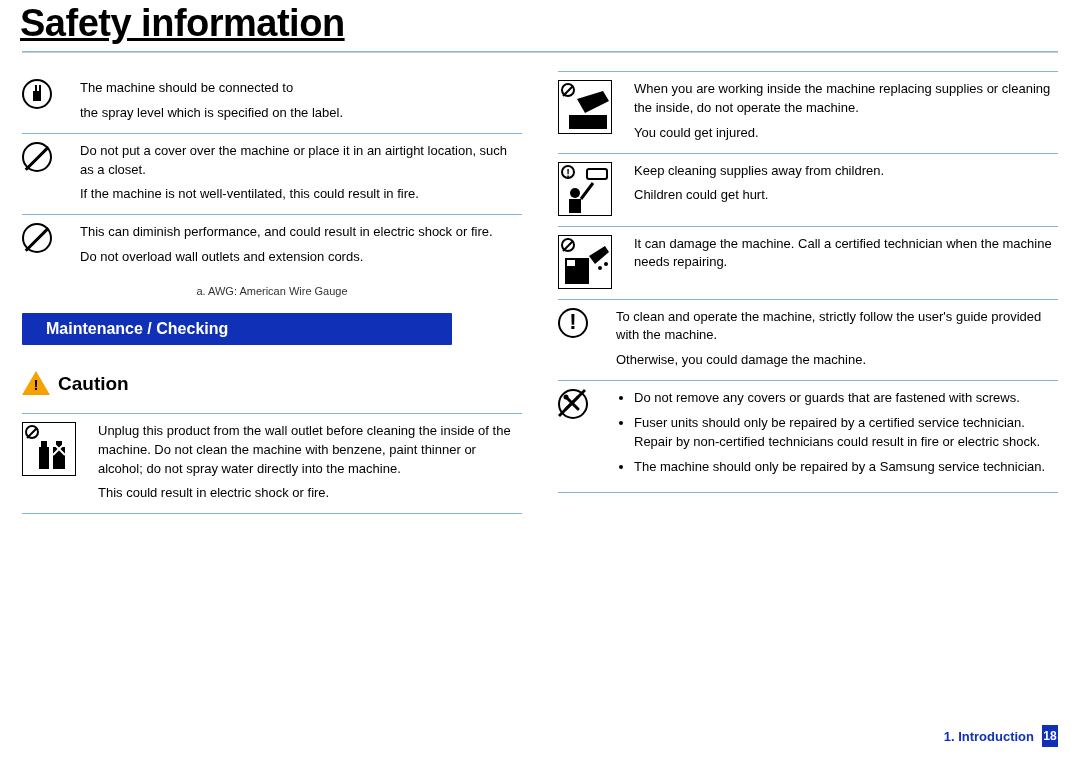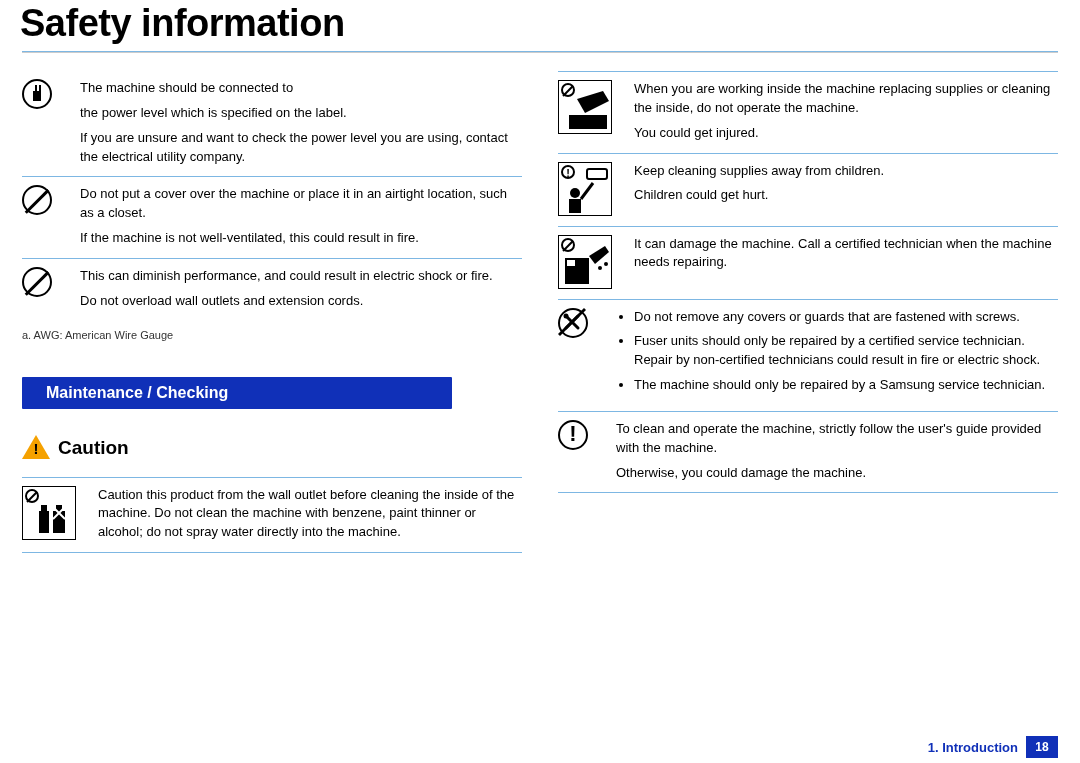--- a/index.html
+++ b/index.html
@@ -13,20 +13,21 @@
     position: relative;
     padding: 0 22px;
   }
   .page-title {
     font-size: 38px;
     font-weight: 700;
     letter-spacing: -0.5px;
     padding-top: 2px;
     padding-bottom: 6px;
     margin-left: -2px;
+    text-decoration: underline;
   }
   .title-rule {
     height: 2px;
     background: linear-gradient(to bottom, #7db7e3 1px, #ccc 1px);
     margin-bottom: 18px;
   }
   .columns {
     display: flex;
     gap: 36px;
   }
@@ -50,21 +51,22 @@
   .icon-cell.small { flex: 0 0 44px; }
   .info-text { flex: 1; line-height: 1.45; }
   .info-text p { margin-bottom: 6px; }
   .info-text p:last-child { margin-bottom: 0; }
   .info-text ul { list-style: disc; padding-left: 18px; }
   .info-text li { margin-bottom: 6px; }
   .footnote {
     font-size: 11px;
     color: #333;
     margin-top: 8px;
-    margin-bottom: 36px;
+    margin-bottom: 16px;
+    text-align: center;
   }
   .section-bar {
     background: #1030b8;
     color: #fff;
     font-weight: 700;
     font-size: 16px;
     padding: 7px 24px;
     border-radius: 1px;
     max-width: 430px;
     margin-bottom: 26px;
@@ -72,33 +74,33 @@
   .caution-hdr {
     display: flex;
     align-items: flex-end;
     gap: 8px;
     font-size: 19px;
     font-weight: 700;
     margin-bottom: 18px;
   }
   .footer {
     position: absolute;
-    bottom: 5px;
+    bottom: 16px;
     right: 22px;
     display: flex;
     align-items: center;
     gap: 8px;
     font-size: 13px;
     font-weight: 700;
     color: #1030b8;
   }
   .page-num {
     background: #1030b8;
     color: #fff;
-    width: 32px;
+    width: 16px;
     height: 22px;
     display: inline-flex;
     align-items: center;
     justify-content: center;
     font-size: 12px;
   }
   
   .ico { display:inline-block; }
   .circ-base {
     width: 30px; height: 30px;
@@ -160,22 +162,21 @@
 <div class="columns">
 
   <div class="col">
 
     <div class="info-row">
       <div class="icon-cell small">
         <span class="ico circ-base plug-inner"></span>
       </div>
       <div class="info-text">
         <p>The machine should be connected to</p>
-        <p>the power level which is specified on the label.</p>
-        <p>If you are unsure and want to check the power level you are using, contact the electrical utility company.</p>
+        <p>the spray level which is specified on the label.</p>
       </div>
     </div>
 
     <div class="info-row">
       <div class="icon-cell small">
         <span class="ico circ-base prohibit"></span>
       </div>
       <div class="info-text">
         <p>Do not put a cover over the machine or place it in an airtight location, such as a closet.</p>
         <p>If the machine is not well-ventilated, this could result in fire.</p>
@@ -211,21 +212,22 @@
             <rect x="16" y="24" width="10" height="22" fill="#000"></rect>
             <rect x="18" y="18" width="6" height="6" fill="#000"></rect>
             <rect x="30" y="24" width="12" height="22" fill="#000"></rect>
             <rect x="33" y="18" width="6" height="6" fill="#000"></rect>
             <line x1="30" y1="20" x2="42" y2="32" stroke="#fff" stroke-width="2"></line>
             <line x1="42" y1="20" x2="30" y2="32" stroke="#fff" stroke-width="2"></line>
           </svg>
         </div>
       </div>
       <div class="info-text">
-        <p>Caution this product from the wall outlet before cleaning the inside of the machine. Do not clean the machine with benzene, paint thinner or alcohol; do not spray water directly into the machine.</p>
+        <p>Unplug this product from the wall outlet before cleaning the inside of the machine. Do not clean the machine with benzene, paint thinner or alcohol; do not spray water directly into the machine.</p>
+        <p>This could result in electric shock or fire.</p>
       </div>
     </div>
 
   </div>
 
   <div class="col">
 
     <div style="border-top:1px solid #7db7e3;"></div>
 
     <div class="info-row">
@@ -276,47 +278,47 @@
         </div>
       </div>
       <div class="info-text">
         <p>It can damage the machine. Call a certified technician when the machine needs repairing.</p>
       </div>
     </div>
 
 
     <div class="info-row">
       <div class="icon-cell small">
+        <span class="ico circ-base bang"></span>
+      </div>
+      <div class="info-text">
+        <p>To clean and operate the machine, strictly follow the user's guide provided with the machine.</p>
+        <p>Otherwise, you could damage the machine.</p>
+      </div>
+    </div>
+
+    <div class="info-row">
+      <div class="icon-cell small">
         <span class="ico circ-base">
           <svg viewBox="0 0 30 30" width="30" height="30" style="position:absolute;left:-3px;top:-3px">
             <line x1="9" y1="9" x2="21" y2="21" stroke="#000" stroke-width="3" stroke-linecap="round"></line>
             <line x1="21" y1="9" x2="9" y2="21" stroke="#000" stroke-width="3" stroke-linecap="round"></line>
             <circle cx="9" cy="9" r="2.5" fill="#000"></circle>
             <line x1="2" y1="28" x2="28" y2="2" stroke="#000" stroke-width="2.8"></line>
           </svg>
         </span>
       </div>
       <div class="info-text">
         <ul>
           <li>Do not remove any covers or guards that are fastened with screws.</li>
           <li>Fuser units should only be repaired by a certified service technician. Repair by non-certified technicians could result in fire or electric shock.</li>
           <li>The machine should only be repaired by a Samsung service technician.</li>
         </ul>
       </div>
     </div>
 
-    <div class="info-row">
-      <div class="icon-cell small">
-        <span class="ico circ-base bang"></span>
-      </div>
-      <div class="info-text">
-        <p>To clean and operate the machine, strictly follow the user's guide provided with the machine.</p>
-        <p>Otherwise, you could damage the machine.</p>
-      </div>
-    </div>
-
   </div>
 </div>
 
 <div class="footer">
   <span>1.  Introduction</span>
   <span class="page-num">18</span>
 </div>
 
 </body></html>

